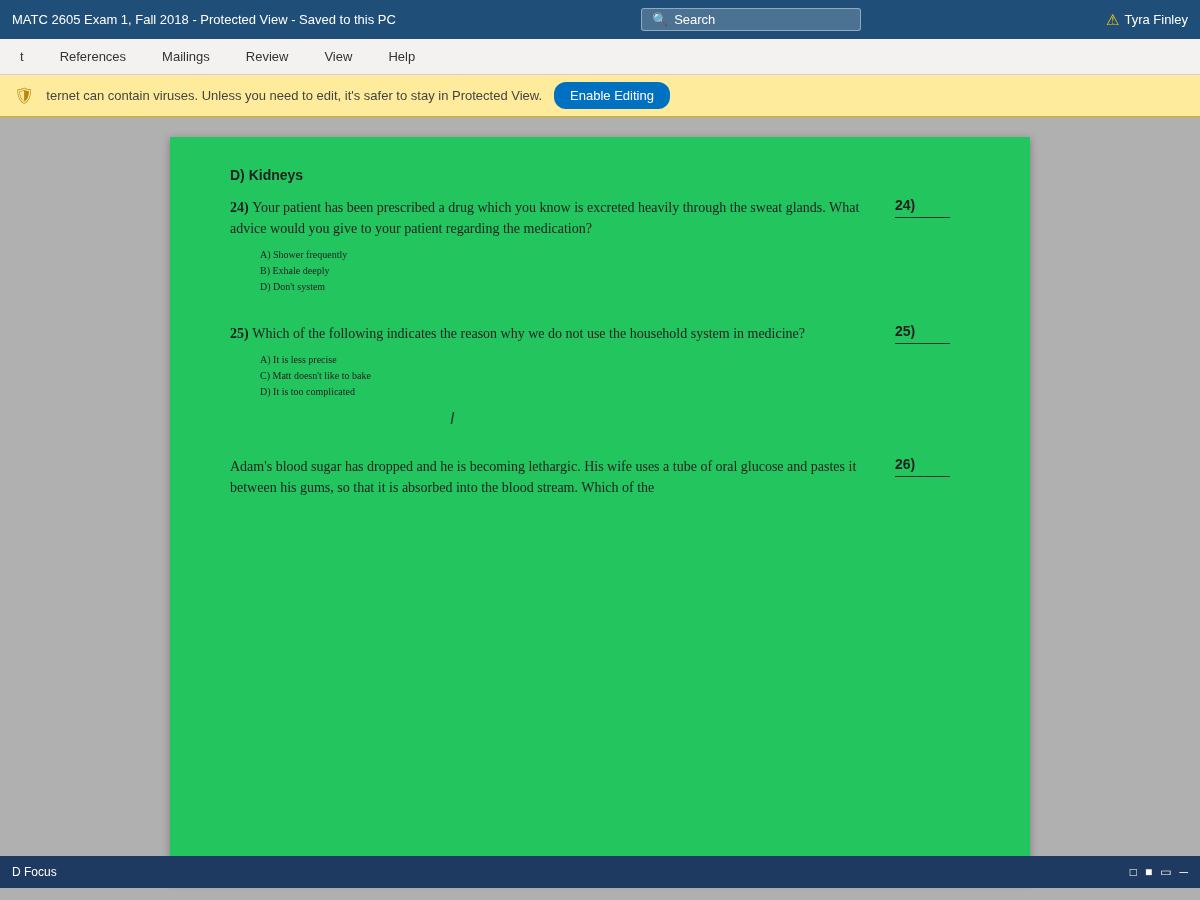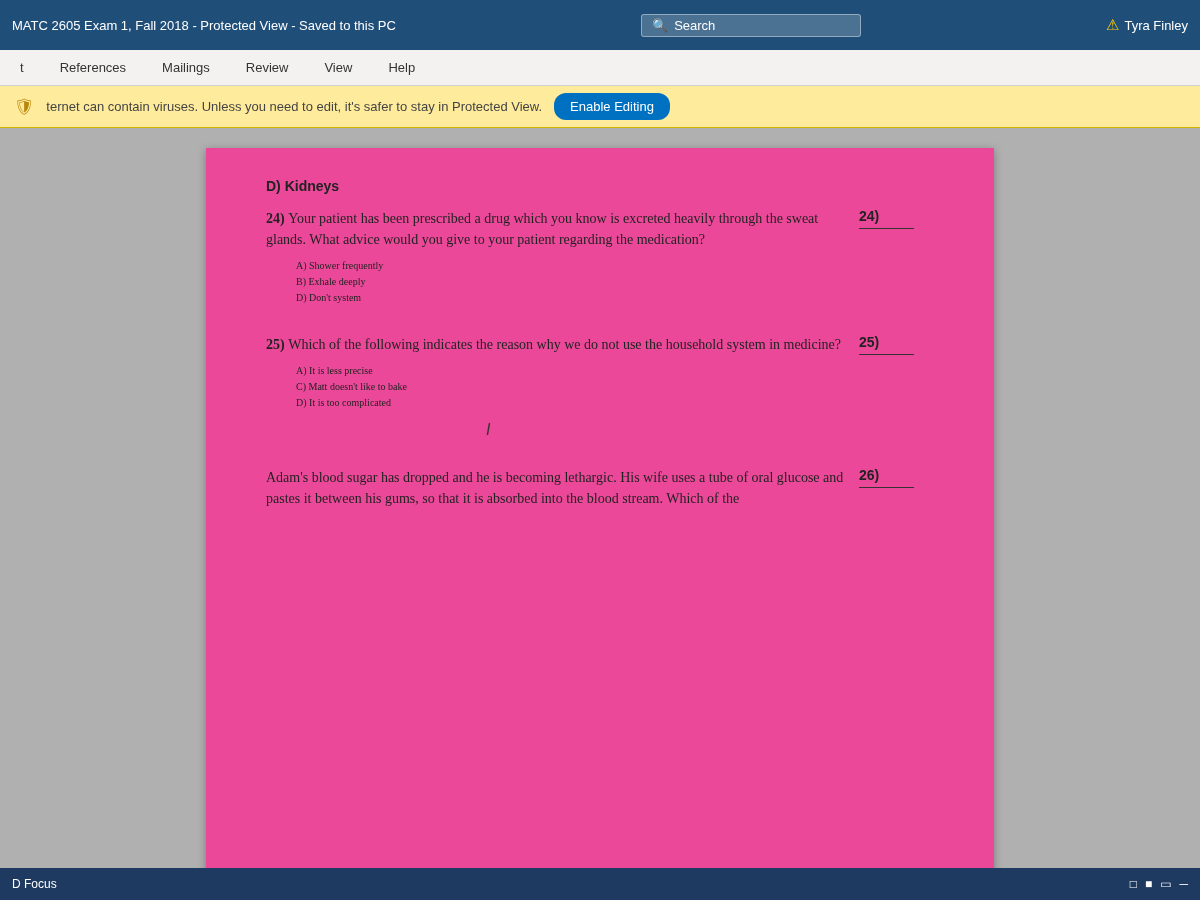--- a/index.html
+++ b/index.html
@@ -7,21 +7,21 @@
       width: 1200px;
       height: 900px;
       overflow: hidden;
       font-family: 'Segoe UI', Arial, sans-serif;
       background: #c8c8c8;
     }
 
     
     .title-bar {
       background: #1f4e79;
-      height: 50px;
+      height: 39px;
       display: flex;
       align-items: center;
       padding: 0 12px;
       color: white;
       font-size: 13px;
       justify-content: space-between;
     }
     .title-bar-left {
       display: flex;
       align-items: center;
@@ -98,22 +98,22 @@
     
     .doc-area {
       background: #b0b0b0;
       padding: 20px 0;
       height: calc(900px - 38px - 36px - 42px);
       overflow: hidden;
       display: flex;
       justify-content: center;
     }
     .page {
-      background: #ec4899;
-      width: 788px;
+      background: #22c55e;
+      width: 860px;
       min-height: 100%;
       padding: 30px 60px 30px 60px;
       position: relative;
       box-shadow: 0 2px 8px rgba(0,0,0,0.3);
     }
 
     
     .prev-answer {
       font-size: 14px;
       color: #222;
@@ -181,21 +181,21 @@
 
     
     .bottom-question {
       margin-top: 20px;
       position: relative;
     }
 
     
     .taskbar {
       position: fixed;
-      bottom: 0;
+      bottom: 12px;
       left: 0;
       width: 1200px;
       height: 32px;
       background: #1f3a60;
       display: flex;
       align-items: center;
       justify-content: space-between;
       padding: 0 12px;
       color: white;
       font-size: 12px;

